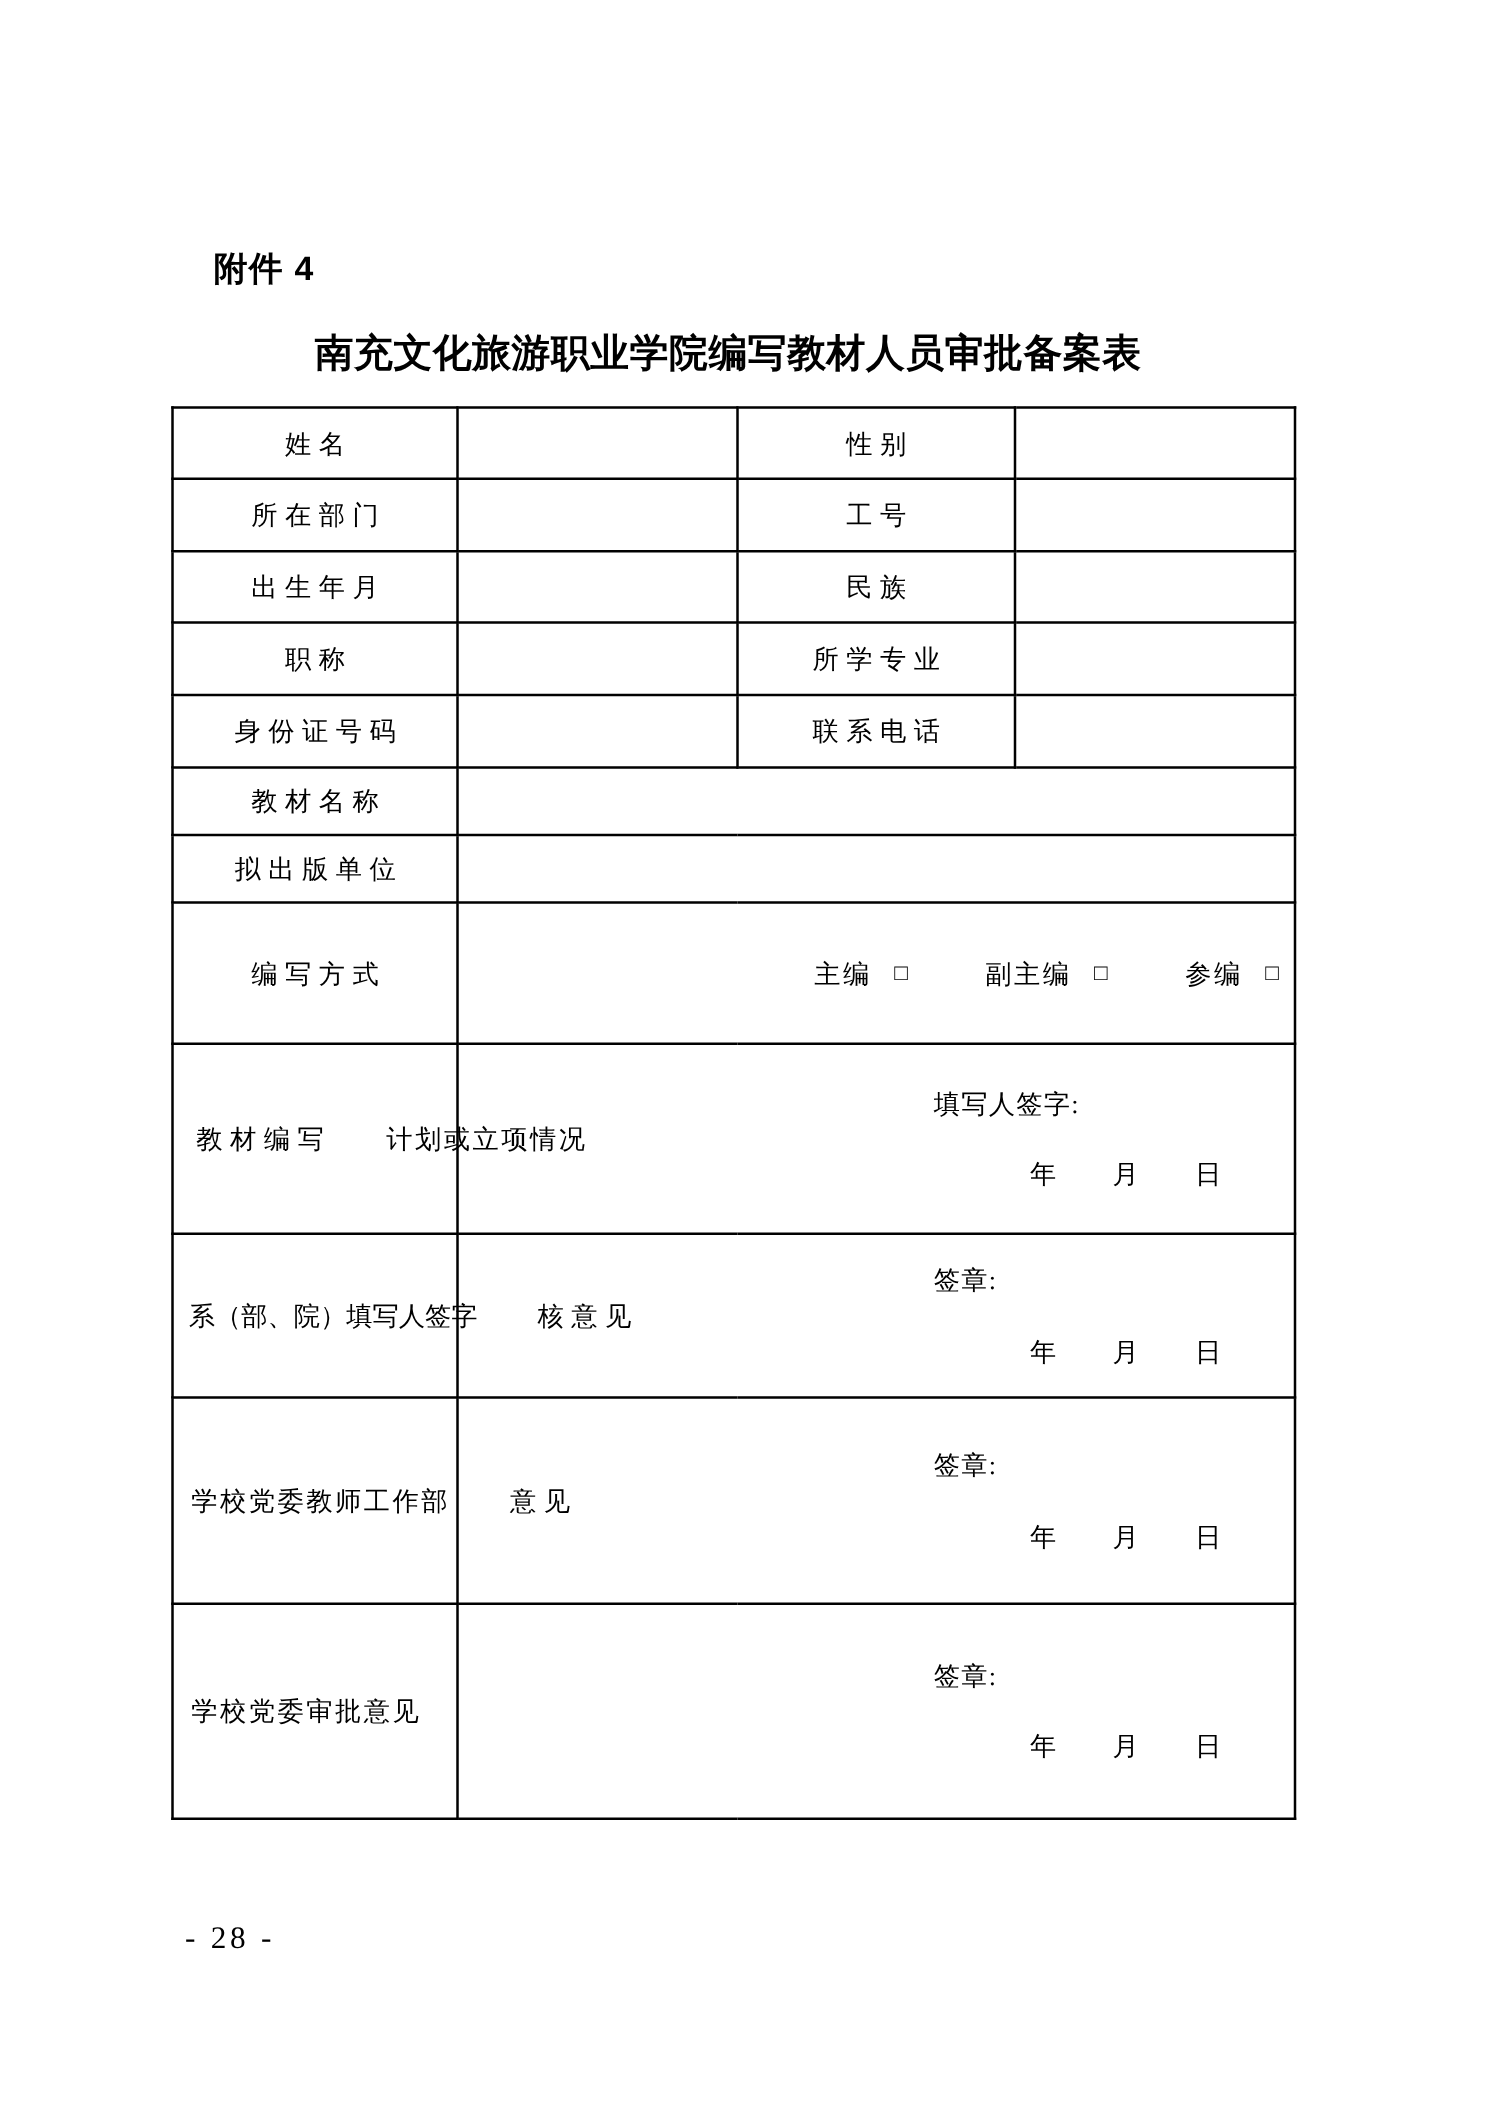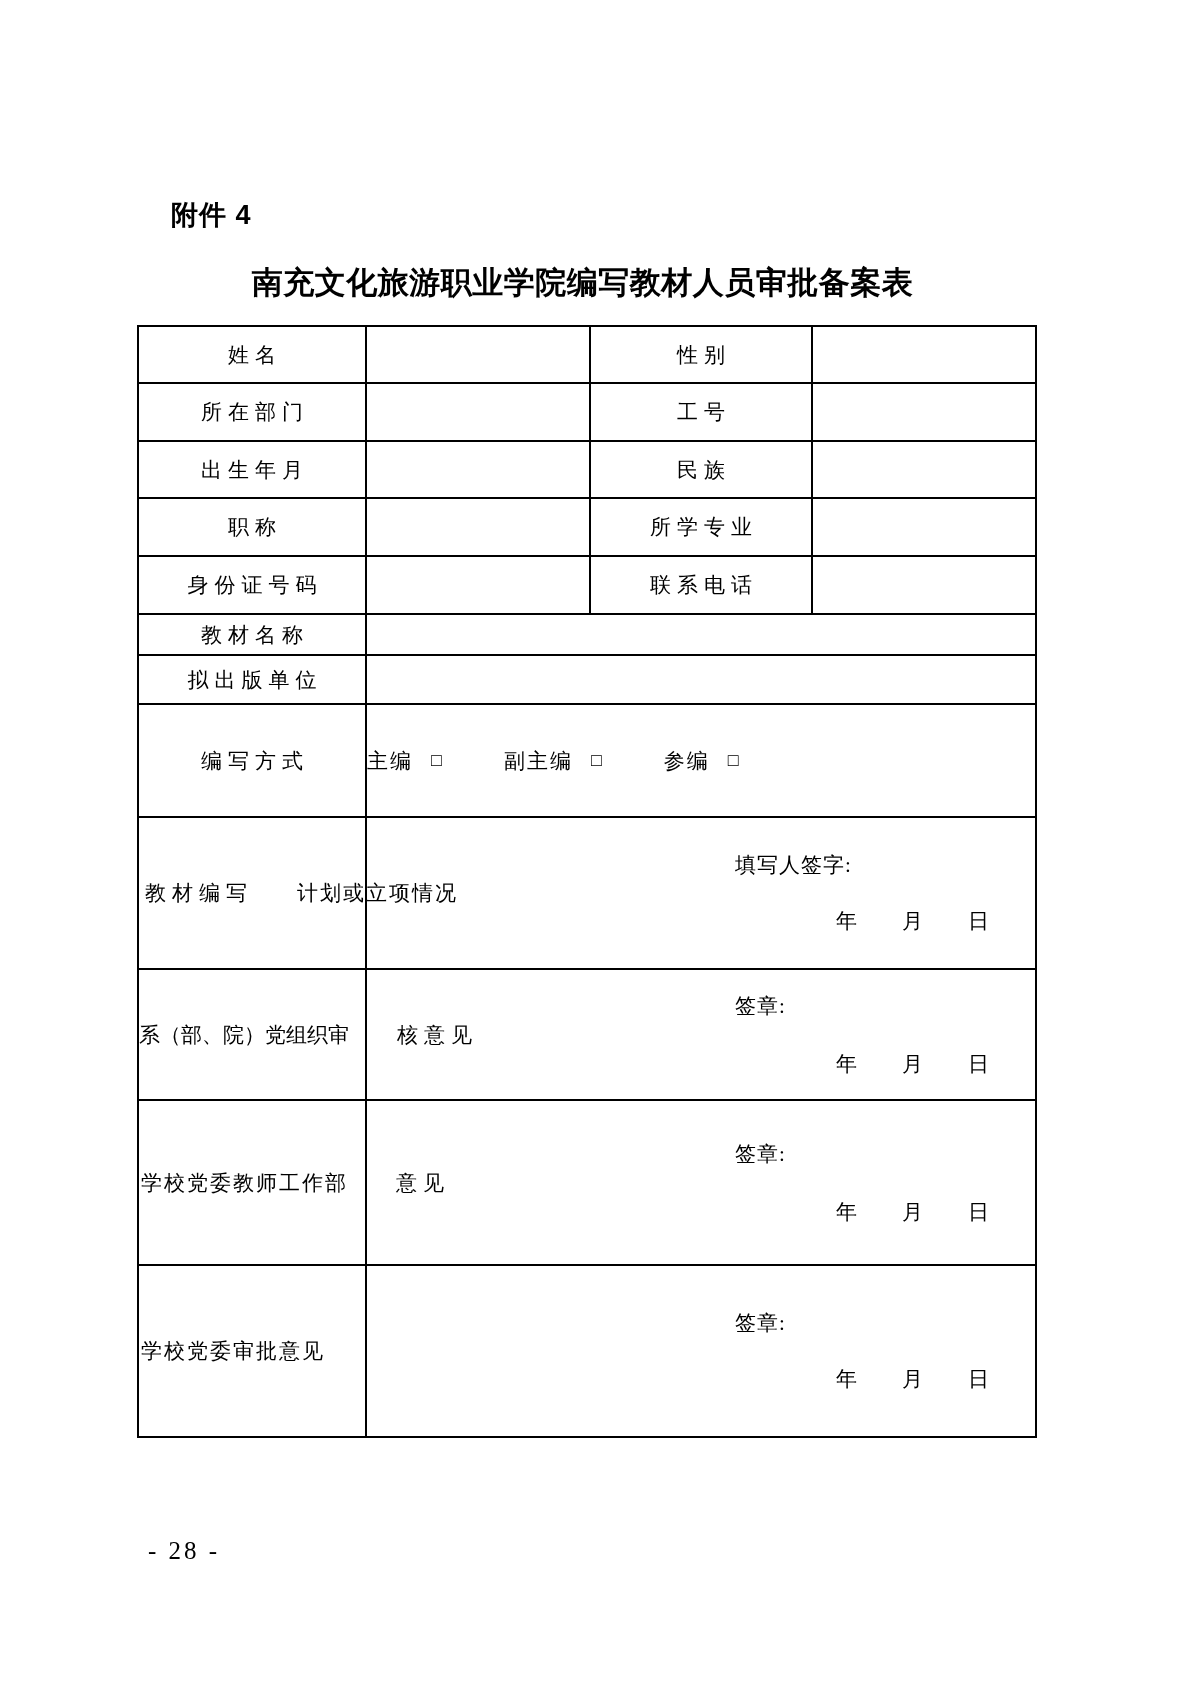--- a/index.html
+++ b/index.html
@@ -22,30 +22,30 @@
     font-family:"Liberation Sans","DejaVu Sans",sans-serif;
     font-weight:700;font-size:31px;letter-spacing:0.5px;
     white-space:nowrap;
   }
   table.form{
     position:absolute;left:137px;top:325px;
     width:898px;border-collapse:collapse;table-layout:fixed;
   }
   table.form td{
     border:2px solid #000;
-    padding:0;
+    padding:12px;
     font-size:21px;
     vertical-align:middle;
   }
   .lbl{text-align:center;white-space:nowrap;}
   .ls6{letter-spacing:6px;text-indent:6px;}
   .ls2{letter-spacing:2px;text-indent:2px;}
   .ls0{letter-spacing:0;text-indent:0;}
   .method-line{
-    display:flex;justify-content:flex-start;align-items:center;gap:62px;
+    display:flex;justify-content:flex-end;align-items:center;gap:62px;
   }
   .method-option{display:flex;align-items:center;gap:18px;letter-spacing:2px;}
   .method-box{font-size:18px;letter-spacing:0;}
   .sig-label-inner{
     display:flex;flex-direction:row;align-items:center;gap:42px;
   }
   .sig-content{
     display:flex;flex-direction:column;justify-content:center;gap:30px;
   }
   .sig-content.tall{gap:28px;}
@@ -157,21 +157,21 @@
               <span>月</span>
               <span>日</span>
             </div>
           </div>
         </td>
       </tr>
 
       <tr style="height:131px">
         <td class="lbl">
           <div class="sig-label-inner">
-            <span class="ls0">系（部、院）党组织审</span>
+            <span class="ls0">系（部、院）填写人签字</span>
             <span class="ls6">核意见</span>
           </div>
         </td>
         <td colspan="3">
           <div class="sig-content">
             <div class="sign-line">签章:</div>
             <div class="date-line">
               <span>年</span>
               <span>月</span>
               <span>日</span>

